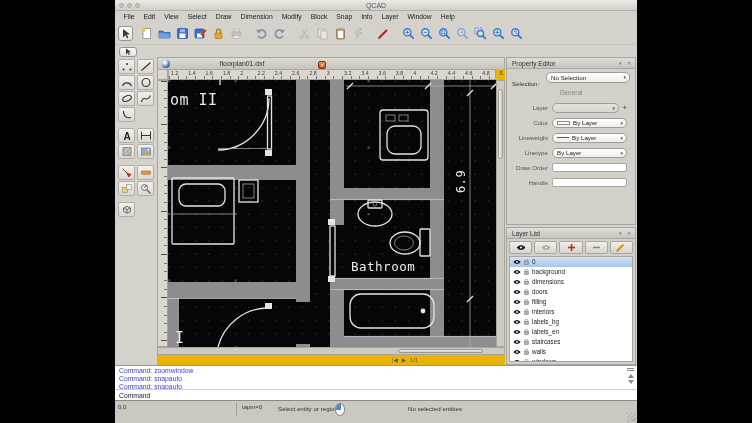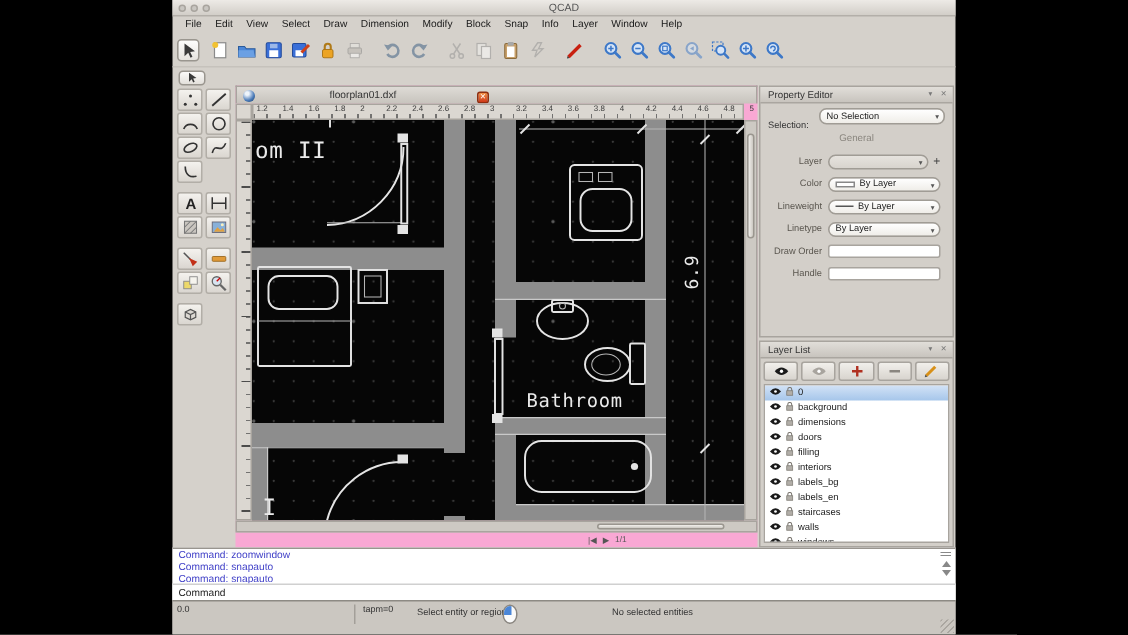--- a/index.html
+++ b/index.html
@@ -29,21 +29,21 @@
   .opt-btn{position:absolute;left:4px;top:1.5px;width:18px;height:10px;border:1px solid #9a968f;border-radius:3px;background:linear-gradient(#fbfaf9,#e3e0db);display:flex;align-items:center;justify-content:center}
 
   
   .palette{position:absolute;left:0;top:57px;width:42px;bottom:58px;display:flex;flex-direction:column;gap:1px;padding:2px 0 0 3px}
   .prow{display:flex;gap:2px}
   .pal{width:17px;height:15px;border:1px solid #b2aea7;border-radius:2px;background:linear-gradient(#f4f2ee,#dad6d0);display:flex;align-items:center;justify-content:center;flex:none}
   .pspacer{width:17px;height:15px;flex:none}
   .pgap{height:4px;flex:none}
 
   
-  .docarea{position:absolute;left:42px;top:57px;width:348px;height:308px;background:#f9a8d4}
+  .docarea{position:absolute;left:42px;top:57px;width:348px;height:308px;background:#eab308}
   .doctab{position:absolute;top:0;left:0;right:0;height:12px;background:linear-gradient(#dedbd6,#c7c3bd);border:1px solid #a8a49e;border-bottom:none}
   .docicon{position:absolute;left:4px;top:2px;width:8px;height:8px;border-radius:50%;background:radial-gradient(circle at 35% 30%,#eef4fb 15%,#4a7ab8 60%,#16365c)}
   .doctitle{position:absolute;left:14px;width:140px;text-align:center;line-height:12px;font-size:6.8px;color:#333;white-space:nowrap}
   .closebox{position:absolute;left:160px;top:2.5px;width:8px;height:8px;background:linear-gradient(#f09048,#d03818);border:1px solid #8f2e10;border-radius:2px}
   .closebox::after{content:"✕";display:block;color:#fff;font-size:5px;line-height:7px;text-align:center}
   .hruler{position:absolute;top:12px;left:11px;right:9px;height:11px;background:#dbd7d1;border:1px solid #a8a49e;display:flex;padding-left:2px;
     background-image:repeating-linear-gradient(to right,rgba(80,80,80,.75) 0 1px,transparent 1px 8.65px);
     background-size:100% 3px;background-position:0 100%;background-repeat:no-repeat}
   .tick{width:17.3px;flex:none;font-size:5.3px;color:#3a3a3a;line-height:7px;text-align:left}
   .corner{position:absolute;top:12px;left:0;width:11px;height:11px;background:#dbd7d1;border:1px solid #a8a49e}

